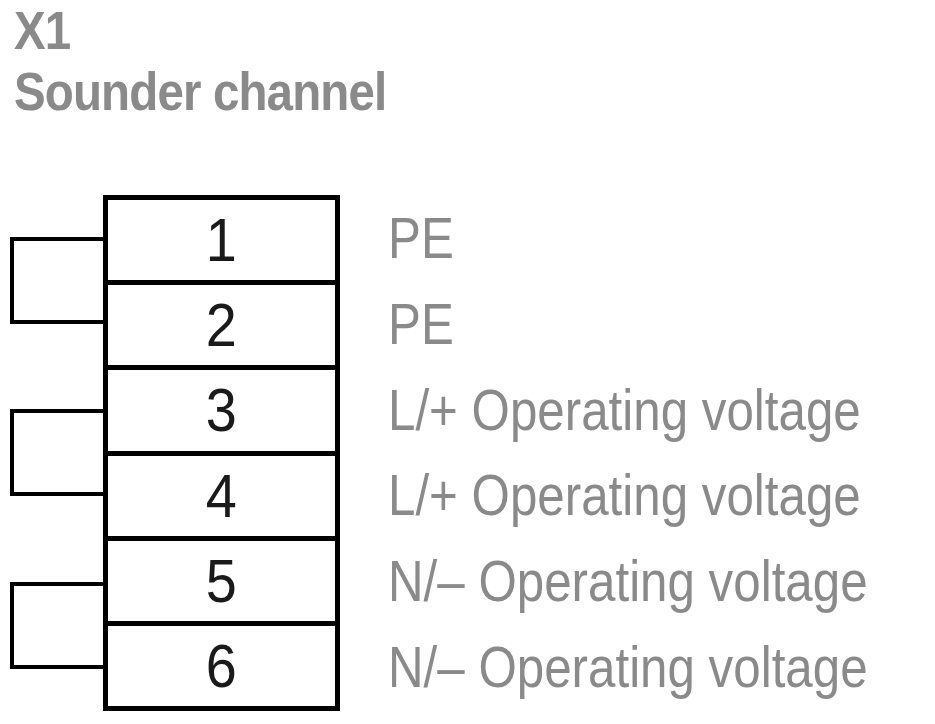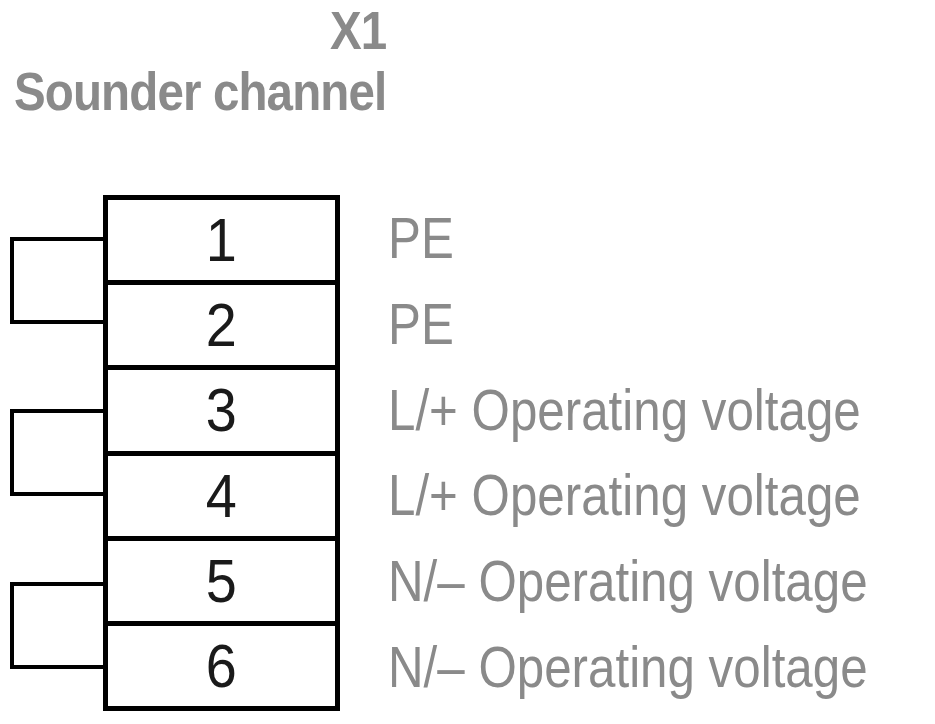--- a/index.html
+++ b/index.html
@@ -7,21 +7,20 @@
     padding: 0;
     background: #ffffff;
     font-family: "Liberation Sans", sans-serif;
   }
   .canvas {
     position: relative;
     width: 935px;
     height: 724px;
     background: #ffffff;
     overflow: hidden;
-    text-align: right;
   }
 
   
   .title {
     position: absolute;
     left: 14px;
     top: 0px;
     color: #8a8a8a;
     font-weight: bold;
     font-size: 54px;

